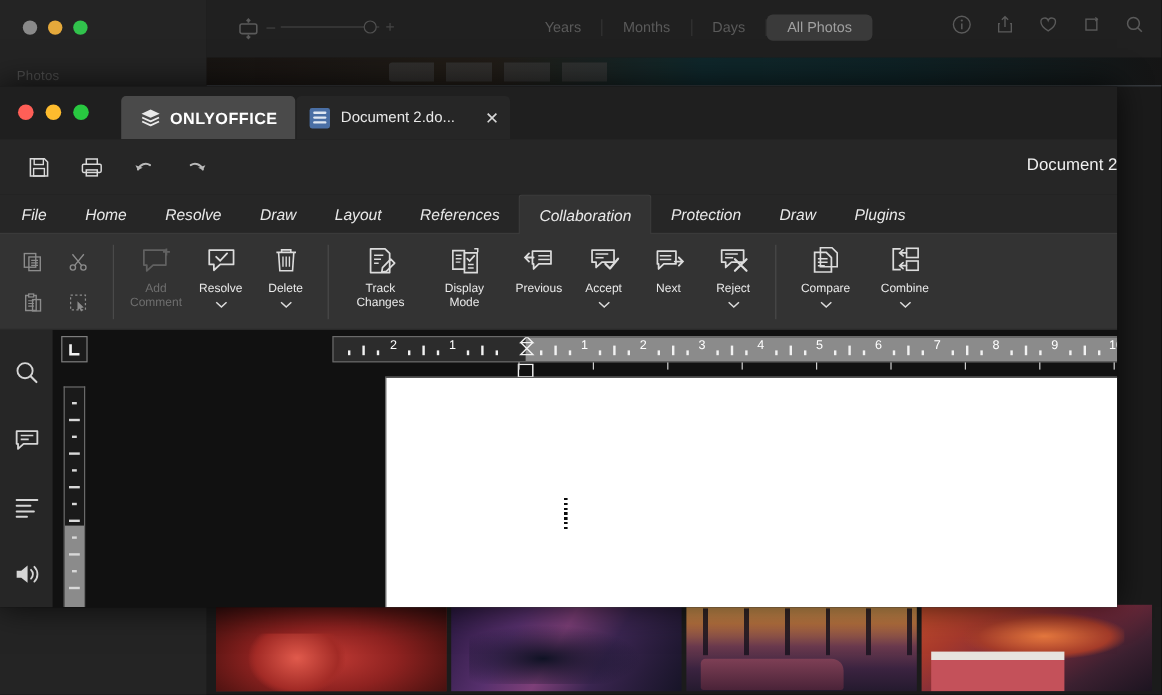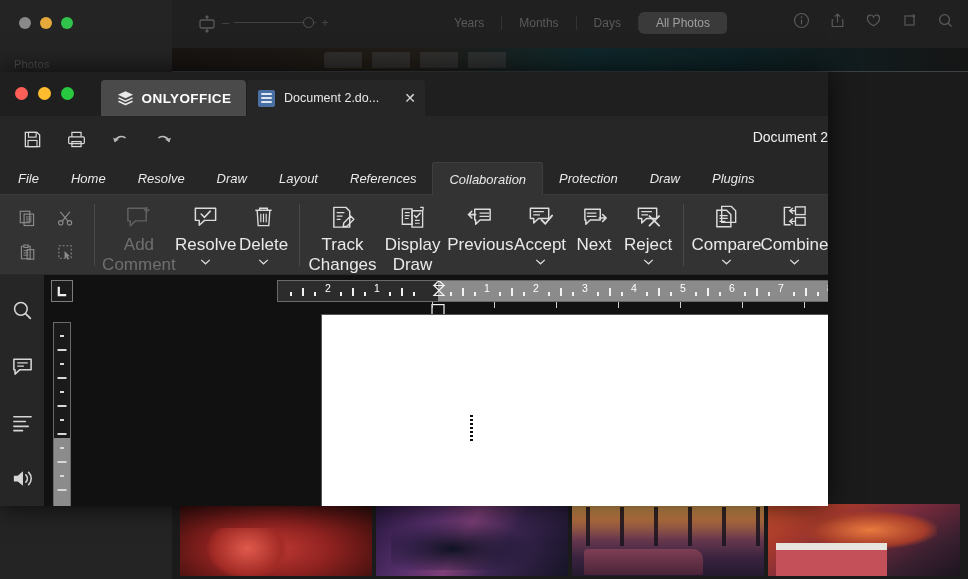--- a/index.html
+++ b/index.html
@@ -91,21 +91,21 @@
       background: linear-gradient(180deg,#7e3f55,#4a2338); border-radius: 4px 10px 2px 2px; }
   .ph4 { background:
       linear-gradient(150deg,#c9502d 0%,#a83a2c 24%,#7c2b3c 48%,#3b2030 76%,#1c1420 100%); }
   .ph4:before { content:""; position:absolute; left:18%; top:10%; width:70%; height:52%;
       background: radial-gradient(ellipse at 50% 50%, #e97a3f 0%, #a53c2a 58%, transparent 74%); }
   .ph4:after { content:""; position:absolute; left:4%; bottom:0; width:58%; height:46%;
       background: linear-gradient(180deg,#e7e3df 0 22%, #c4515a 22% 100%); }
 
   
   .oo-window {
-    position: absolute; left: 0; top: 72px; width: 828px; height: 434px;
+    position: absolute; left: 0; top: 72px; width: 931px; height: 434px;
     background: #1c1c1c;
     box-shadow: 0 0 26px rgba(0,0,0,.75);
     overflow: hidden;
   }
 
   
   .oo-titlebar {
     position: relative; height: 44px; background: #1f1f1f;
     display: flex; align-items: flex-end;
   }
@@ -173,21 +173,21 @@
   .oo-ribbon:after {
     content: ""; position: absolute; left: 0; right: 0; bottom: 0; height: 1px; background: #2a2a2a;
   }
   .rsep { width: 1px; height: 62px; background: #4a4a4a; margin: 9px 8px 0 8px; flex: none; }
   .clipcol { display: flex; flex-direction: column; justify-content: center; height: 80px; padding: 0 2px; }
   .cliprow { display: flex; }
   .clipbtn { width: 38px; height: 34px; display: flex; align-items: center; justify-content: center; }
   .rbtn {
     width: auto; min-width: 54px; padding: 7px 5px 0 5px; height: 80px;
     display: flex; flex-direction: column; align-items: center; gap: 3px;
-    color: #e9e9e9; font-size: 17px; text-align: center; line-height: 1.16;
+    color: #e9e9e9; font-size: 10px; text-align: center; line-height: 1.16;
   }
   .rbtn .ricon { height: 30px; display: flex; align-items: center; justify-content: center; }
   .rbtn .rlabel { white-space: pre-line; }
   .rbtn.disabled { color: #6f6f6f; }
   .rbtn.disabled svg { opacity: .45; }
   .caret { display:block; margin-top: 1px; }
   .labelrow { display: flex; align-items: center; gap: 3px; justify-content: center; }
 
   
   .oo-workspace { position: relative; height: 231px; background: #111111; display: flex; }
@@ -483,21 +483,21 @@
           <svg width="27" height="27" viewBox="0 0 28 28">
             <path d="M3.5 5h10v16h-10z" fill="none" stroke="#dcdcdc" stroke-width="1.4"></path>
             <path d="M6 9h5M6 12h5M6 15h4" stroke="#dcdcdc" stroke-width="1.2"></path>
             <path d="M13.5 7h11v17h-11z" fill="none" stroke="#dcdcdc" stroke-width="1.4"></path>
             <path d="M16.5 17h5M16.5 20h5" stroke="#dcdcdc" stroke-width="1.2"></path>
             <path d="M16 12l2 2 4-4.4" fill="none" stroke="#dcdcdc" stroke-width="1.5" stroke-linecap="round"></path>
             <path d="M22 3.5h3v3" fill="none" stroke="#dcdcdc" stroke-width="1.3"></path>
           </svg>
         </span>
         <span class="rlabel">Display
-Draw</span>
+Mode</span>
       </div>
 
       <div class="rbtn">
         <span class="ricon">
           <svg width="27" height="27" viewBox="0 0 28 28">
             <path d="M8 5.5h16v11H13.5l-4.5 4.4V16.5H8z" fill="none" stroke="#dcdcdc" stroke-width="1.5" stroke-linejoin="round"></path>
             <path d="M23 9.5H13M23 12.8H13" stroke="#dcdcdc" stroke-width="1.3"></path>
             <path d="M9 11H2.5M5 7.5L1.6 11 5 14.5" fill="none" stroke="#dcdcdc" stroke-width="1.6" stroke-linecap="round"></path>
           </svg>
         </span>

